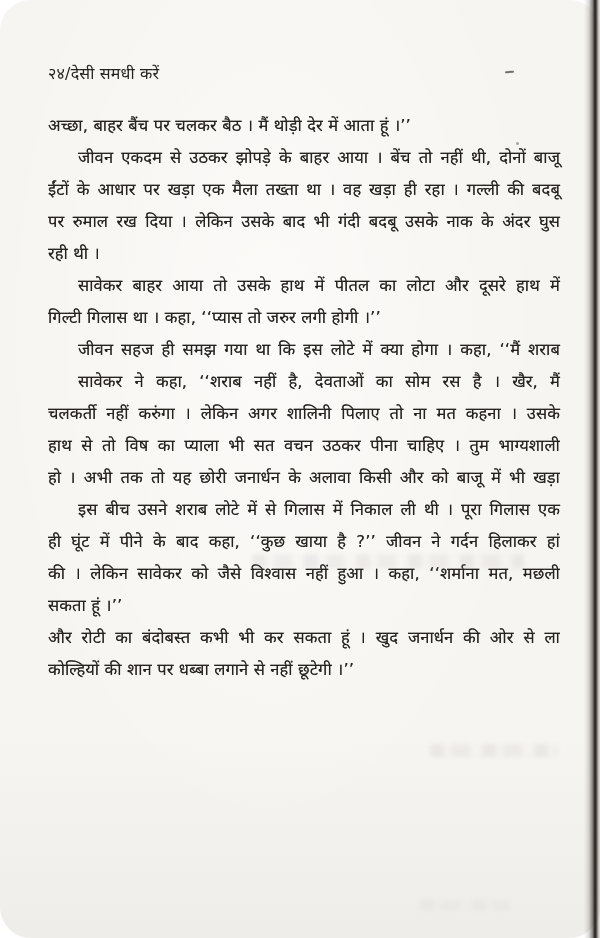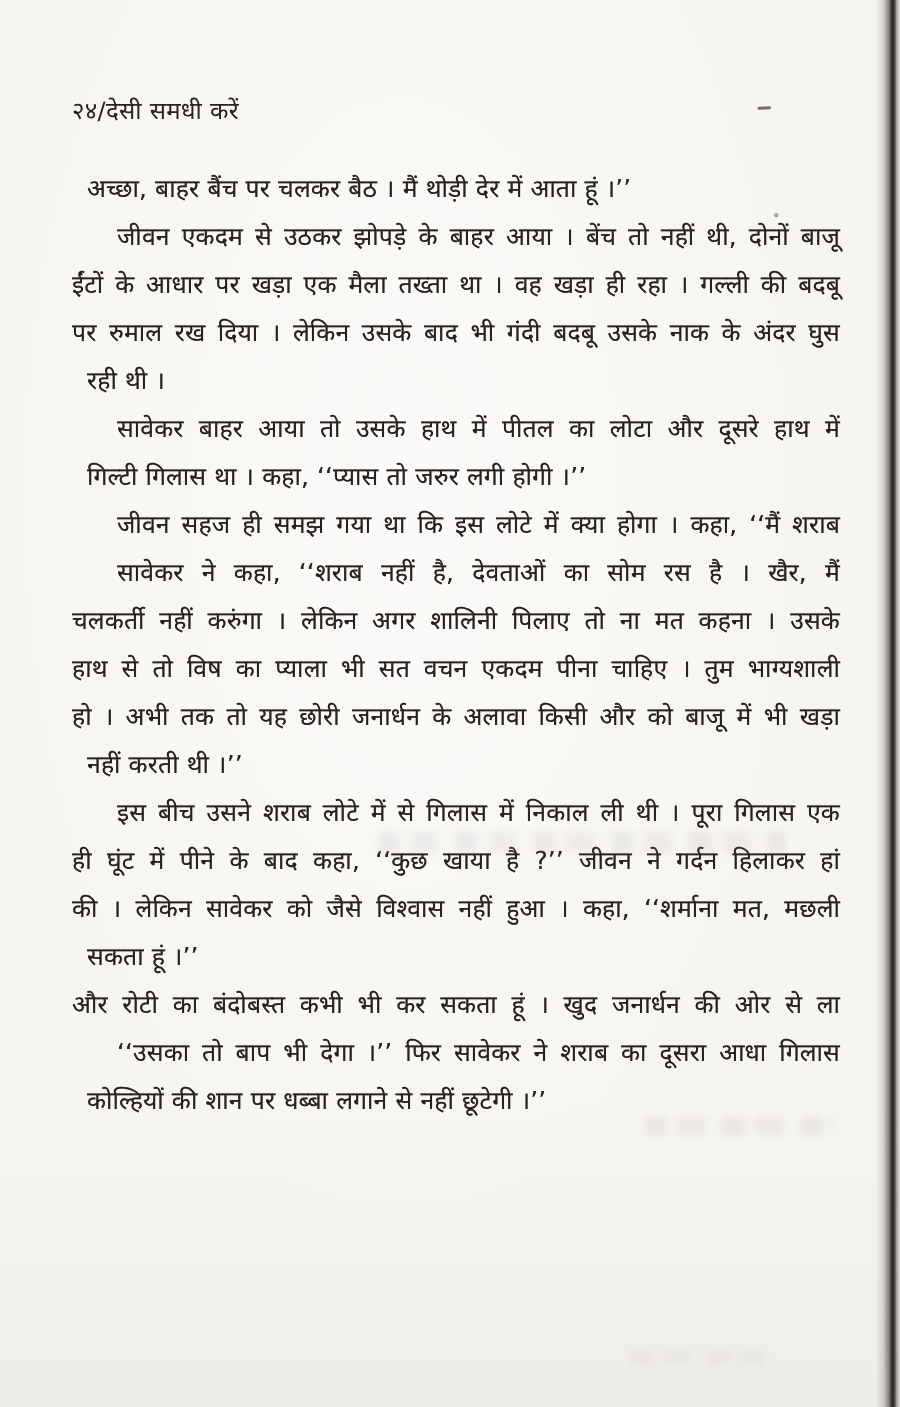--- a/index.html
+++ b/index.html
@@ -11,20 +11,21 @@
     font-family: "DejaVu Sans", sans-serif;
   }
   .page {
     position: relative;
     width: 600px;
     height: 938px;
     background:
       radial-gradient(ellipse at 45% 35%, rgba(255,255,255,0.55), rgba(255,255,255,0) 60%),
       linear-gradient(to bottom, var(--paper) 0%, var(--paper) 78%, #efede9 100%);
     color: var(--ink);
+    border-radius: 31px;
   }
   .page-header {
     position: absolute;
     left: 48px;
     top: 62px;
     font-size: 16px;
     letter-spacing: 0.2px;
     color: var(--ink);
     white-space: nowrap;
   }
@@ -37,21 +38,21 @@
   .text-line {
     line-height: 32px;
     font-size: 16.5px;
     letter-spacing: 0.1px;
     color: var(--ink);
     text-align: justify;
     text-align-last: justify;
     text-shadow: 0 0 0.4px rgba(40,36,32,0.55);
     white-space: normal;
   }
-  .text-line.last { text-align-last: left; margin-left: 10px; }
+  .text-line.last { text-align-last: left; }
   .text-line.indent { text-indent: 30px; }
 
   
   .spine-shadow {
     position: absolute;
     top: 0;
     right: 0;
     width: 16px;
     height: 938px;
     background: linear-gradient(to right,
@@ -111,29 +112,27 @@
       <div class="text-line last">अच्छा, बाहर बैंच पर चलकर बैठ । मैं थोड़ी देर में आता हूं ।’’</div>
       <div class="text-line indent">जीवन एकदम से उठकर झोपड़े के बाहर आया । बेंच तो नहीं थी, दोनों बाजू</div>
       <div class="text-line">ईंटों के आधार पर खड़ा एक मैला तख्ता था । वह खड़ा ही रहा । गल्ली की बदबू</div>
       <div class="text-line">पर रुमाल रख दिया । लेकिन उसके बाद भी गंदी बदबू उसके नाक के अंदर घुस</div>
       <div class="text-line last">रही थी ।</div>
       <div class="text-line indent">सावेकर बाहर आया तो उसके हाथ में पीतल का लोटा और दूसरे हाथ में</div>
       <div class="text-line last">गिल्टी गिलास था । कहा, ‘‘प्यास तो जरुर लगी होगी ।’’</div>
       <div class="text-line indent">जीवन सहज ही समझ गया था कि इस लोटे में क्या होगा । कहा, ‘‘मैं शराब</div>
       <div class="text-line indent">सावेकर ने कहा, ‘‘शराब नहीं है, देवताओं का सोम रस है । खैर, मैं</div>
       <div class="text-line">चलकर्ती नहीं करुंगा । लेकिन अगर शालिनी पिलाए तो ना मत कहना । उसके</div>
-      <div class="text-line">हाथ से तो विष का प्याला भी सत वचन एकदम पीना चाहिए । तुम भाग्यशाली</div>
+      <div class="text-line">हाथ से तो विष का प्याला भी सत वचन उठकर पीना चाहिए । तुम भाग्यशाली</div>
       <div class="text-line">हो । अभी तक तो यह छोरी जनार्धन के अलावा किसी और को बाजू में भी खड़ा</div>
-      <div class="text-line last">नहीं करती थी ।’’</div>
       <div class="text-line indent">इस बीच उसने शराब लोटे में से गिलास में निकाल ली थी । पूरा गिलास एक</div>
       <div class="text-line">ही घूंट में पीने के बाद कहा, ‘‘कुछ खाया है ?’’ जीवन ने गर्दन हिलाकर हां</div>
       <div class="text-line">की । लेकिन सावेकर को जैसे विश्वास नहीं हुआ । कहा, ‘‘शर्माना मत, मछली</div>
       <div class="text-line last">सकता हूं ।’’</div>
       <div class="text-line">और रोटी का बंदोबस्त कभी भी कर सकता हूं । खुद जनार्धन की ओर से ला</div>
-      <div class="text-line indent">‘‘उसका तो बाप भी देगा ।’’ फिर सावेकर ने शराब का दूसरा आधा गिलास</div>
       <div class="text-line last">कोल्हियों की शान पर धब्बा लगाने से नहीं छूटेगी ।’’</div>
     </div>
 
   <div class="spine-shadow"></div>
 
   <div class="scan-dash"></div>
   <div class="scan-dot"></div>
 
   <div class="ghost g1"></div>
   <div class="ghost g2"></div>

